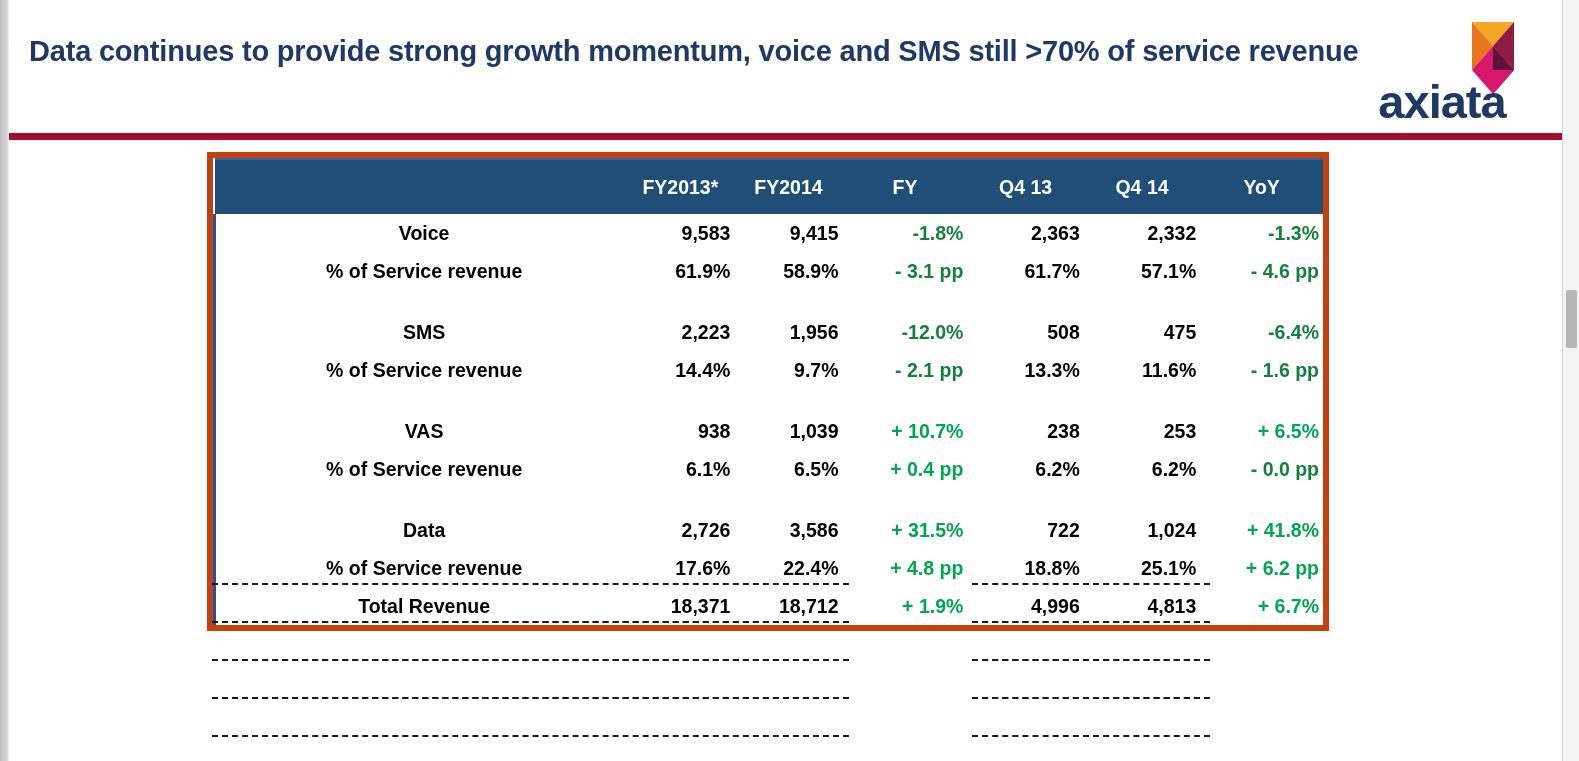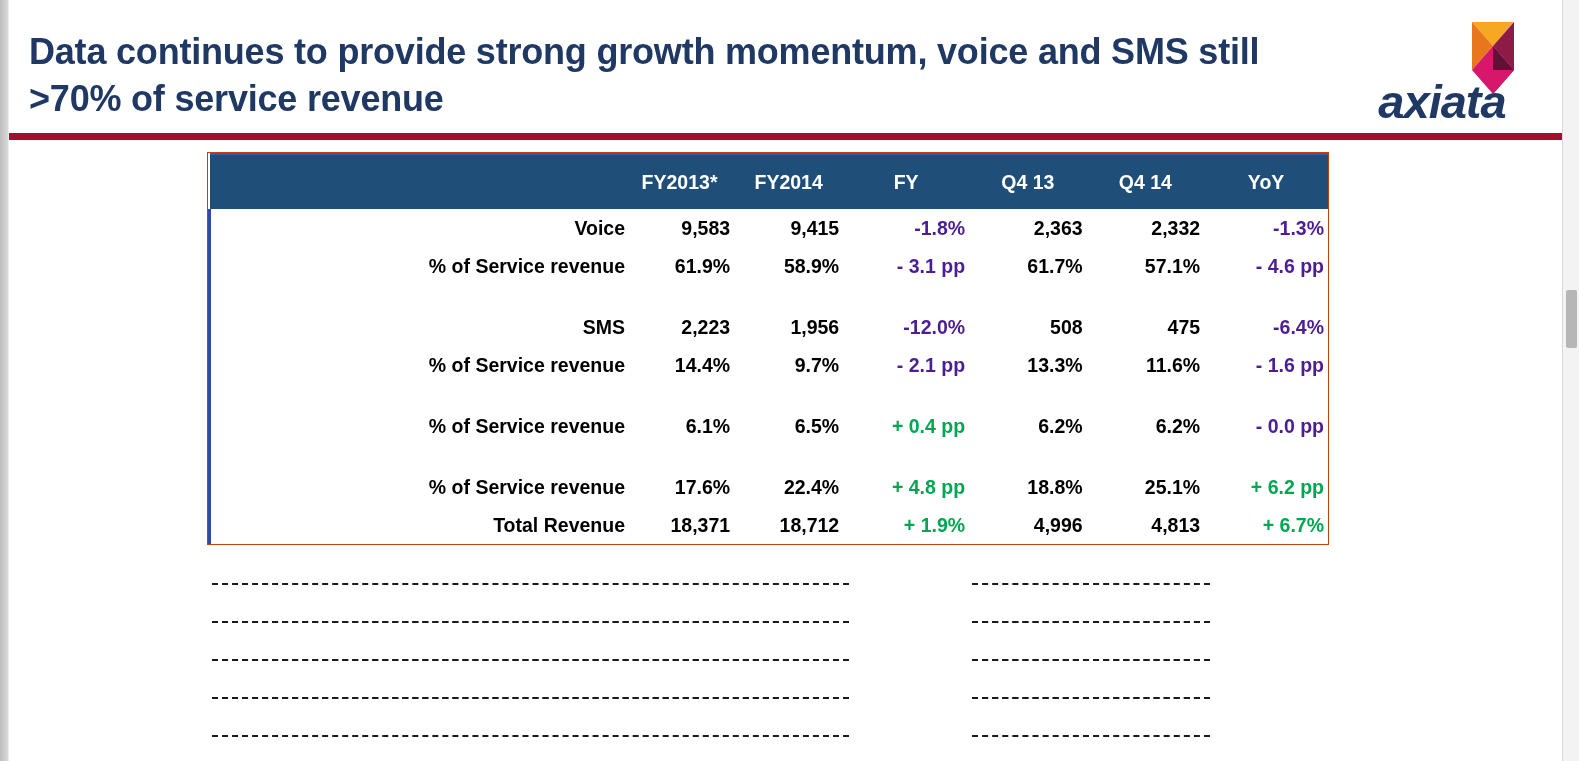--- a/index.html
+++ b/index.html
@@ -27,43 +27,43 @@
   #header {
     position: absolute;
     left: 0; top: 0; width: 1553px; height: 125px;
     background: #ffffff;
   }
   #slide-title {
     position: absolute;
     left: 20px; top: 20px;
     width: 1330px;
     color: #1F3864;
-    font-size: 36px;
+    font-size: 29px;
     font-weight: bold;
     line-height: 47px;
     letter-spacing: -0.2px;
   }
   #logo {
     position: absolute;
     right: 28px; top: 8px;
-    width: 180px; height: 112px; font-style: italic;
+    width: 180px; height: 112px;
   }
   #logo svg { display: block; }
   #rule {
     position: absolute;
     left: 0; top: 125px;
     width: 1553px; height: 7px;
     background: #A50D2E;
   }
   
   #table-wrap {
     position: absolute;
     left: 198px; top: 144px;
     width: 1122px;
-    border: 1px solid #c2410c;
+    border: 6px solid #c2410c;
     background: #ffffff;
   }
   table.fin {
     border-collapse: collapse;
     width: 100%;
     table-layout: fixed;
     font-size: 19.5px;
     font-weight: bold;
     color: #000000;
   }
@@ -80,36 +80,36 @@
   }
   table.fin thead th.lbl { text-align: left; padding-left: 8px; }
   table.fin td {
     height: 38px;
     padding: 0 4px 0 0;
     text-align: right;
     vertical-align: middle;
     white-space: nowrap;
   }
   table.fin td.lbl {
-    text-align: right;
+    text-align: center;
     padding-left: 6px;
     padding-right: 0;
     border-left: 3px solid #2B4EA2;
   }
   
   col.c-lbl  { width: 396px; }
   col.c-num  { width: 104px; }
   col.c-chg  { width: 120px; }
   col.c-num2 { width: 112px; }
   col.c-chg2 { width: 118px; }
 
   tr.spacer td { height: 17px; }
 
   .pos { color: #00A651; }
-  .neg { color: #4c1d95; }
+  .neg { color: #15803d; }
 
   
   .dotline {
     position: absolute;
     height: 0;
     border-top: 2px dashed #1a1a1a;
   }
   
   #scrollbar {
     position: absolute;
@@ -223,36 +223,54 @@
             <tr class="spacer">
               <td class="lbl">&nbsp;</td>
               <td>&nbsp;</td>
               <td>&nbsp;</td>
               <td>&nbsp;</td>
               <td>&nbsp;</td>
               <td>&nbsp;</td>
               <td>&nbsp;</td>
             </tr>
             <tr>
+              <td class="lbl">VAS</td>
+              <td>938</td>
+              <td>1,039</td>
+              <td class="pos">+ 10.7%</td>
+              <td>238</td>
+              <td>253</td>
+              <td class="pos">+ 6.5%</td>
+            </tr>
+            <tr>
               <td class="lbl">% of Service revenue</td>
               <td>6.1%</td>
               <td>6.5%</td>
               <td class="pos">+ 0.4 pp</td>
               <td>6.2%</td>
               <td>6.2%</td>
               <td class="neg">- 0.0 pp</td>
             </tr>
             <tr class="spacer">
               <td class="lbl">&nbsp;</td>
               <td>&nbsp;</td>
               <td>&nbsp;</td>
               <td>&nbsp;</td>
               <td>&nbsp;</td>
               <td>&nbsp;</td>
               <td>&nbsp;</td>
+            </tr>
+            <tr>
+              <td class="lbl">Data</td>
+              <td>2,726</td>
+              <td>3,586</td>
+              <td class="pos">+ 31.5%</td>
+              <td>722</td>
+              <td>1,024</td>
+              <td class="pos">+ 41.8%</td>
             </tr>
             <tr>
               <td class="lbl">% of Service revenue</td>
               <td>17.6%</td>
               <td>22.4%</td>
               <td class="pos">+ 4.8 pp</td>
               <td>18.8%</td>
               <td>25.1%</td>
               <td class="pos">+ 6.2 pp</td>
             </tr>

